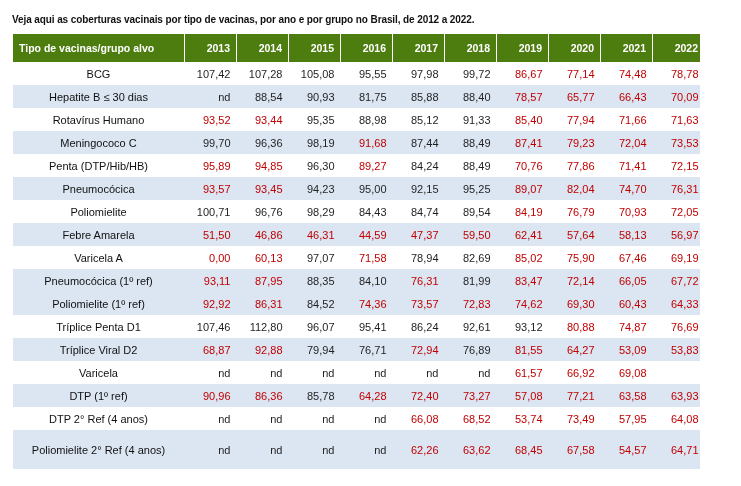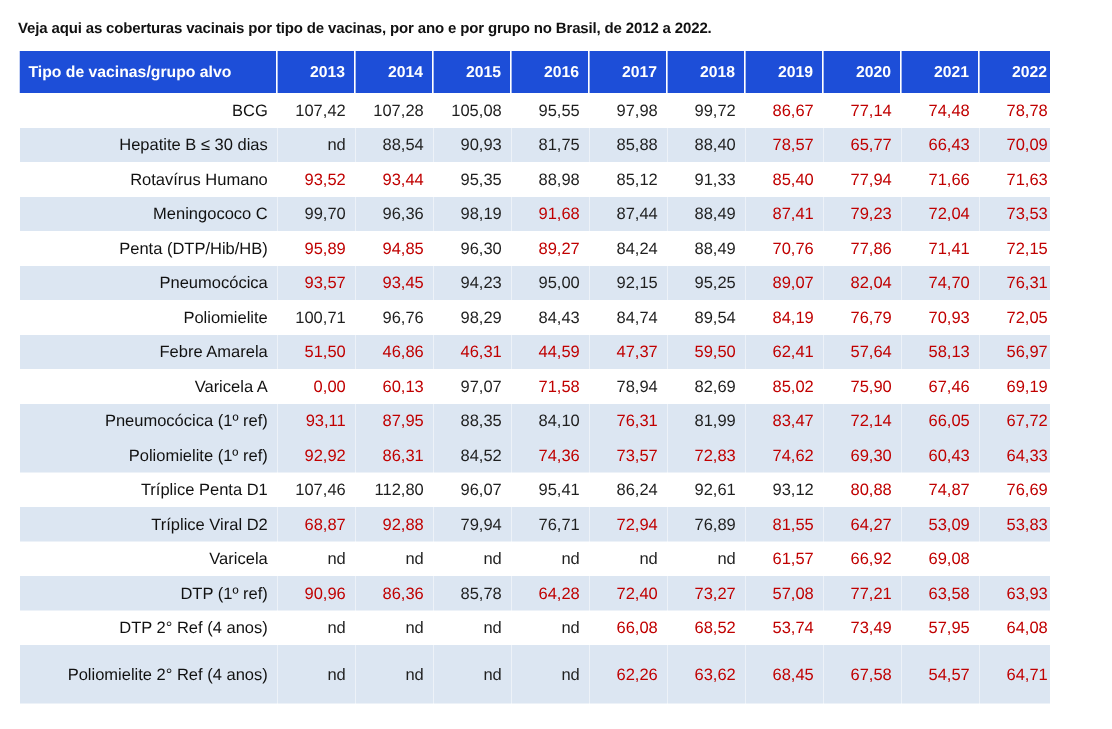--- a/index.html
+++ b/index.html
@@ -36,21 +36,21 @@
     width: 690px;
     margin-left: 2px;
   }
   table.vaccine-table {
     border-collapse: collapse;
     width: 690px;
     table-layout: fixed;
     font-size: 11px;
   }
   table.vaccine-table thead th {
-    background: #1d4ed8;
+    background: #4d7c0f;
     color: #ffffff;
     font-size: 10.5px;
     font-weight: bold;
     text-align: right;
     padding: 5px 6px 5px 4px;
     border: 1px solid #ffffff;
     border-top: none;
     border-bottom: none;
     height: 18px;
     vertical-align: middle;
@@ -63,21 +63,21 @@
     padding: 3px 6px 3px 4px;
     text-align: right;
     border: none;
     height: 17px;
     font-size: 11px;
     color: #1f1f1f;
     white-space: nowrap;
     overflow: hidden;
   }
   table.vaccine-table tbody td.label-col {
-    text-align: right;
+    text-align: center;
     padding-left: 6px;
     color: #111111;
   }
   tbody tr.band-odd td {
     background: #ffffff;
   }
   tbody tr.band-even td {
     background: #dce6f2;
   }
   tbody tr.tall td {

